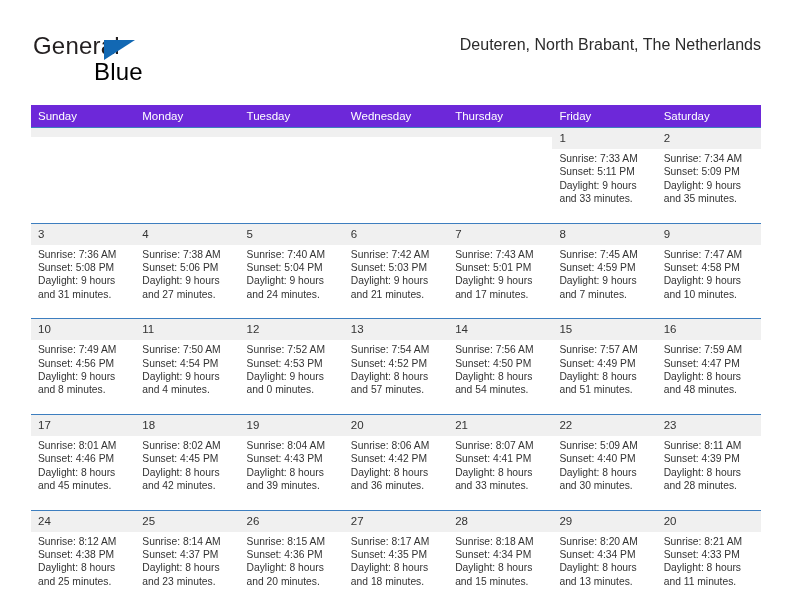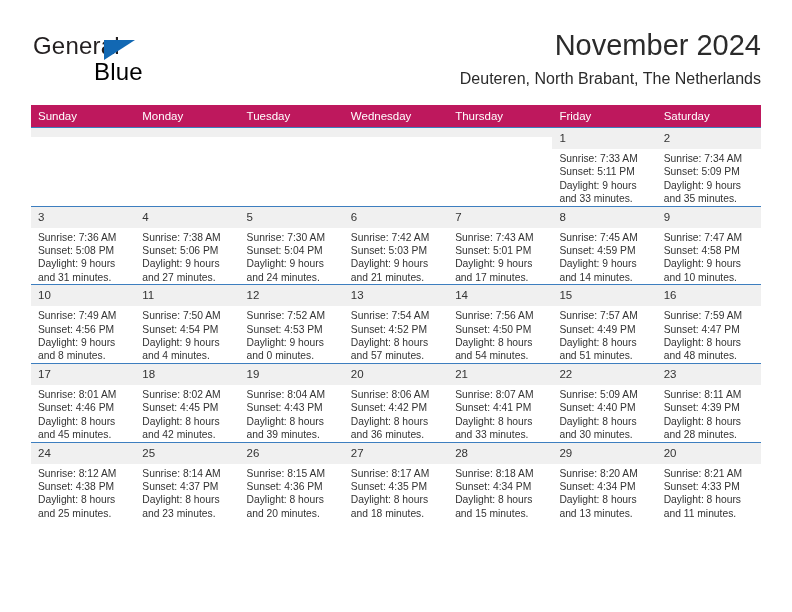--- a/index.html
+++ b/index.html
@@ -88,21 +88,21 @@
   
   .calendar {
     position: absolute;
     left: 31px;
     top: 105px;
     width: 730px;
     border-collapse: collapse;
     table-layout: fixed;
   }
   .calendar th {
-    background: #be185d;
+    background: #6d28d9;
     color: #ffffff;
     font-size: 11.5px;
     font-weight: normal;
     text-align: left;
     padding: 5px 0 5px 7px;
     height: 11px;
     border: none;
     margin-left: 17px;
   }
   .calendar td {
@@ -117,21 +117,21 @@
 
   .daynum {
     display: block;
     background: #f0f0f0;
     font-size: 11.5px;
     color: #333333;
     padding: 4px 0 5px 7px;
     line-height: 12px;
   }
   .cell-body {
-    padding: 3px 6px 0 7px;
+    padding: 3px 6px 17px 7px;
   }
   .cell-body div {
     font-size: 10.3px;
     line-height: 13.4px;
     color: #333333;
     white-space: nowrap;
   }
   .empty .daynum {
     color: transparent;
   }
@@ -143,21 +143,20 @@
 
   <div class="header">
 
     <div class="brand">
       <span class="brand-general">General</span>
       <span class="brand-tri"></span>
       <span class="brand-blue">Blue</span>
     </div>
 
     <div class="titles">
-      <h1 class="cal-title">November 2024</h1>
       <div class="cal-subtitle">Deuteren, North Brabant, The Netherlands</div>
     </div>
 
   </div>
 
   <table class="calendar">
     <thead>
       <tr>
         <th>Sunday</th>
         <th>Monday</th>
@@ -219,21 +218,21 @@
             <div class="cell-body">
               <div>Sunrise: 7:38 AM</div>
               <div>Sunset: 5:06 PM</div>
               <div>Daylight: 9 hours</div>
               <div>and 27 minutes.</div>
             </div>
           </td>
           <td>
             <span class="daynum">5</span>
             <div class="cell-body">
-              <div>Sunrise: 7:30 AM</div>
+              <div>Sunrise: 7:40 AM</div>
               <div>Sunset: 5:04 PM</div>
               <div>Daylight: 9 hours</div>
               <div>and 24 minutes.</div>
             </div>
           </td>
           <td>
             <span class="daynum">6</span>
             <div class="cell-body">
               <div>Sunrise: 7:42 AM</div>
               <div>Sunset: 5:03 PM</div>
@@ -249,21 +248,21 @@
               <div>Daylight: 9 hours</div>
               <div>and 17 minutes.</div>
             </div>
           </td>
           <td>
             <span class="daynum">8</span>
             <div class="cell-body">
               <div>Sunrise: 7:45 AM</div>
               <div>Sunset: 4:59 PM</div>
               <div>Daylight: 9 hours</div>
-              <div>and 14 minutes.</div>
+              <div>and 7 minutes.</div>
             </div>
           </td>
           <td>
             <span class="daynum">9</span>
             <div class="cell-body">
               <div>Sunrise: 7:47 AM</div>
               <div>Sunset: 4:58 PM</div>
               <div>Daylight: 9 hours</div>
               <div>and 10 minutes.</div>
             </div>

